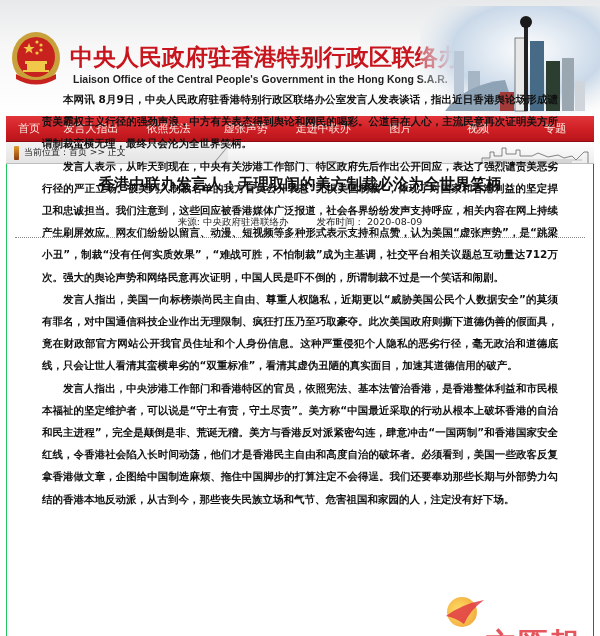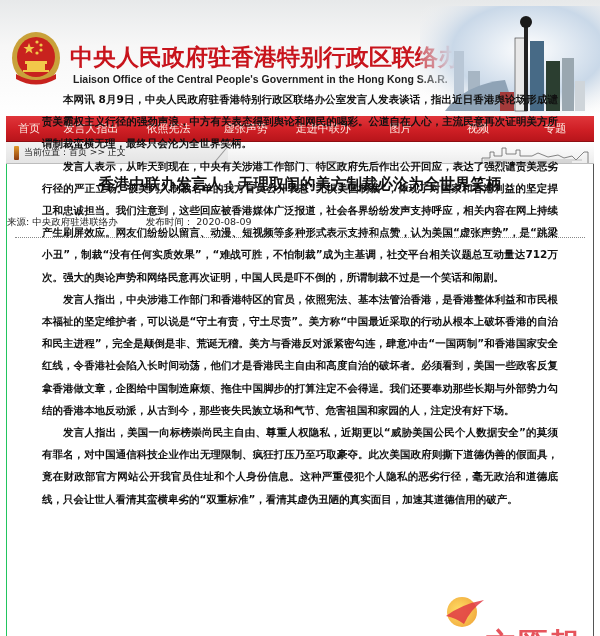--- a/index.html
+++ b/index.html
@@ -70,21 +70,21 @@
   .frame {
     position: absolute; left: 6px; top: 164px; width: 588px; height: 472px;
     border-left: 1px solid #22c55e; border-right: 1px solid #555;
     background: #fff;
   }
   .article-title {
     position: absolute; left: 0; top: 10px; width: 100%; text-align: center;
     font-size: 15.5px; font-weight: bold; color: #111; white-space: nowrap;
   }
   .meta {
-    position: absolute; left: 0; top: 52px; width: 100%; text-align: left;
+    position: absolute; left: 0; top: 52px; width: 100%; text-align: center;
     font-size: 9.5px; color: #222; white-space: nowrap;
   }
   .meta .gap { display: inline-block; width: 22px; }
   .divider {
     position: absolute; left: 8px; top: 73px; width: 570px; height: 0;
     border-top: 1px dotted #888;
   }
   .body-text {
     position: absolute; left: 42px; top: 88px; width: 516px;
     font-size: 10.5px; line-height: 22.2px; color: #111; font-weight: bold;
@@ -177,22 +177,22 @@
     <span class="gap"></span>
     <span>发布时间：</span>
     <span>2020-08-09</span>
   </div>
   <div class="divider"></div>
 </div>
 
 <div class="body-text">
   <p>本网讯 8月9日，中央人民政府驻香港特别行政区联络办公室发言人发表谈话，指出近日香港舆论场形成谴责美霸权主义行径的强劲声浪，中方有关表态得到舆论和网民的喝彩。公道自在人心，主流民意再次证明美方所谓制裁蛮横无理，最终只会沦为全世界笑柄。</p>
   <p>发言人表示，从昨天到现在，中央有关涉港工作部门、特区政府先后作出公开回应，表达了强烈谴责美恶劣行径的严正立场。被美列入制裁名单的我方官员公开表态“无惧美国制裁”，体现了对国家和香港利益的坚定捍卫和忠诚担当。我们注意到，这些回应被香港媒体广泛报道，社会各界纷纷发声支持呼应，相关内容在网上持续产生刷屏效应。网友们纷纷以留言、动漫、短视频等多种形式表示支持和点赞，认为美国“虚张声势”，是“跳梁小丑”，制裁“没有任何实质效果”，“难战可胜，不怕制裁”成为主基调，社交平台相关议题总互动量达712万次。强大的舆论声势和网络民意再次证明，中国人民是吓不倒的，所谓制裁不过是一个笑话和闹剧。</p>
+  <p>发言人指出，美国一向标榜崇尚民主自由、尊重人权隐私，近期更以“威胁美国公民个人数据安全”的莫须有罪名，对中国通信科技企业作出无理限制、疯狂打压乃至巧取豪夺。此次美国政府则撕下道德伪善的假面具，竟在财政部官方网站公开我官员住址和个人身份信息。这种严重侵犯个人隐私的恶劣行径，毫无政治和道德底线，只会让世人看清其蛮横卑劣的“双重标准”，看清其虚伪丑陋的真实面目，加速其道德信用的破产。</p>
   <p>发言人指出，中央涉港工作部门和香港特区的官员，依照宪法、基本法管治香港，是香港整体利益和市民根本福祉的坚定维护者，可以说是“守土有责，守土尽责”。美方称“中国最近采取的行动从根本上破坏香港的自治和民主进程”，完全是颠倒是非、荒诞无稽。美方与香港反对派紧密勾连，肆意冲击“一国两制”和香港国家安全红线，令香港社会陷入长时间动荡，他们才是香港民主自由和高度自治的破坏者。必须看到，美国一些政客反复拿香港做文章，企图给中国制造麻烦、拖住中国脚步的打算注定不会得逞。我们还要奉劝那些长期与外部势力勾结的香港本地反动派，从古到今，那些丧失民族立场和气节、危害祖国和家园的人，注定没有好下场。</p>
-  <p>发言人指出，美国一向标榜崇尚民主自由、尊重人权隐私，近期更以“威胁美国公民个人数据安全”的莫须有罪名，对中国通信科技企业作出无理限制、疯狂打压乃至巧取豪夺。此次美国政府则撕下道德伪善的假面具，竟在财政部官方网站公开我官员住址和个人身份信息。这种严重侵犯个人隐私的恶劣行径，毫无政治和道德底线，只会让世人看清其蛮横卑劣的“双重标准”，看清其虚伪丑陋的真实面目，加速其道德信用的破产。</p>
 </div>
 
 <div class="watermark">
   <svg class="wm-logo" viewBox="0 0 44 36">
     <defs>
       <radialGradient id="wmg" cx="40%" cy="45%" r="60%">
         <stop offset="0%" stop-color="#ffd84a"></stop>
         <stop offset="100%" stop-color="#f0a020"></stop>
       </radialGradient>
     </defs>

